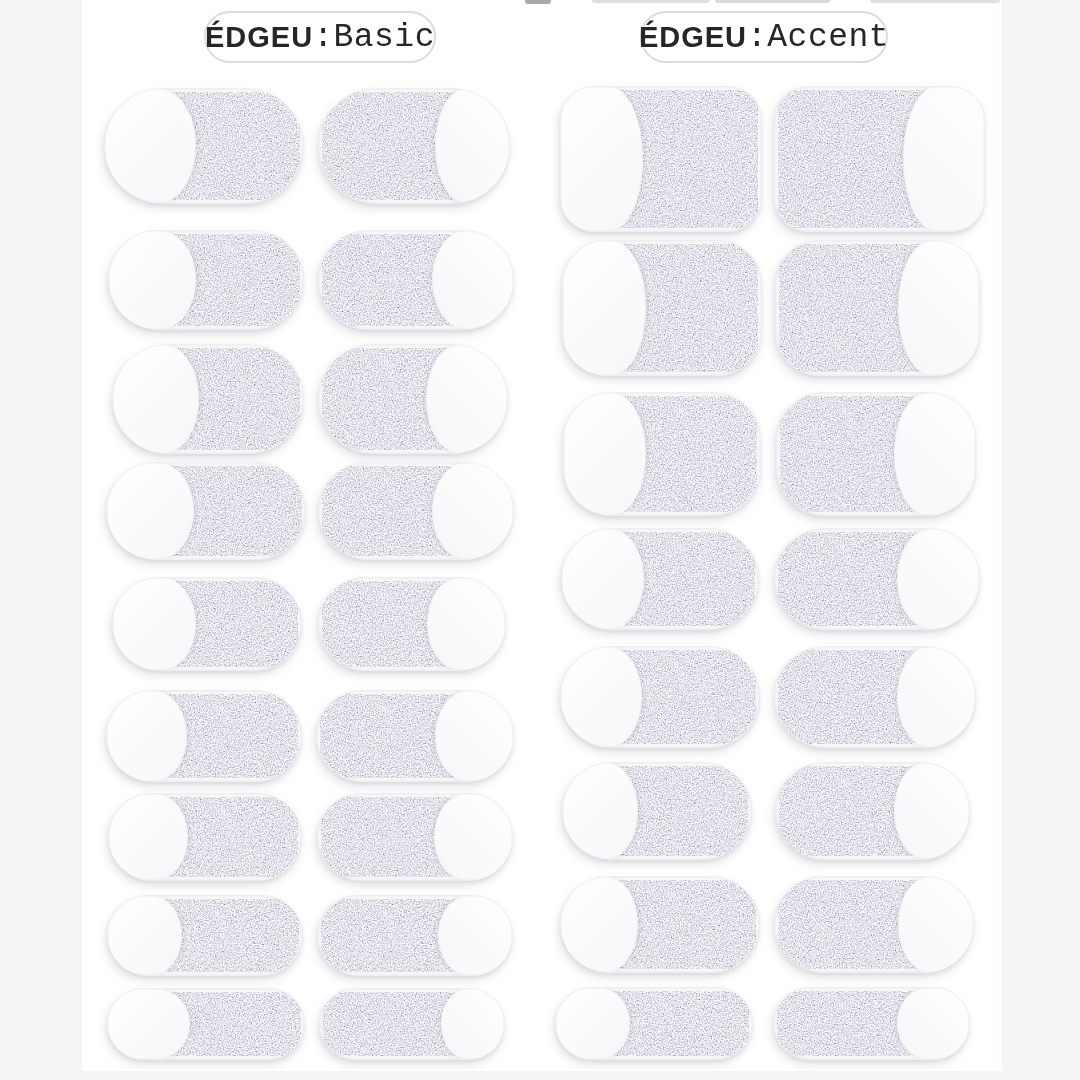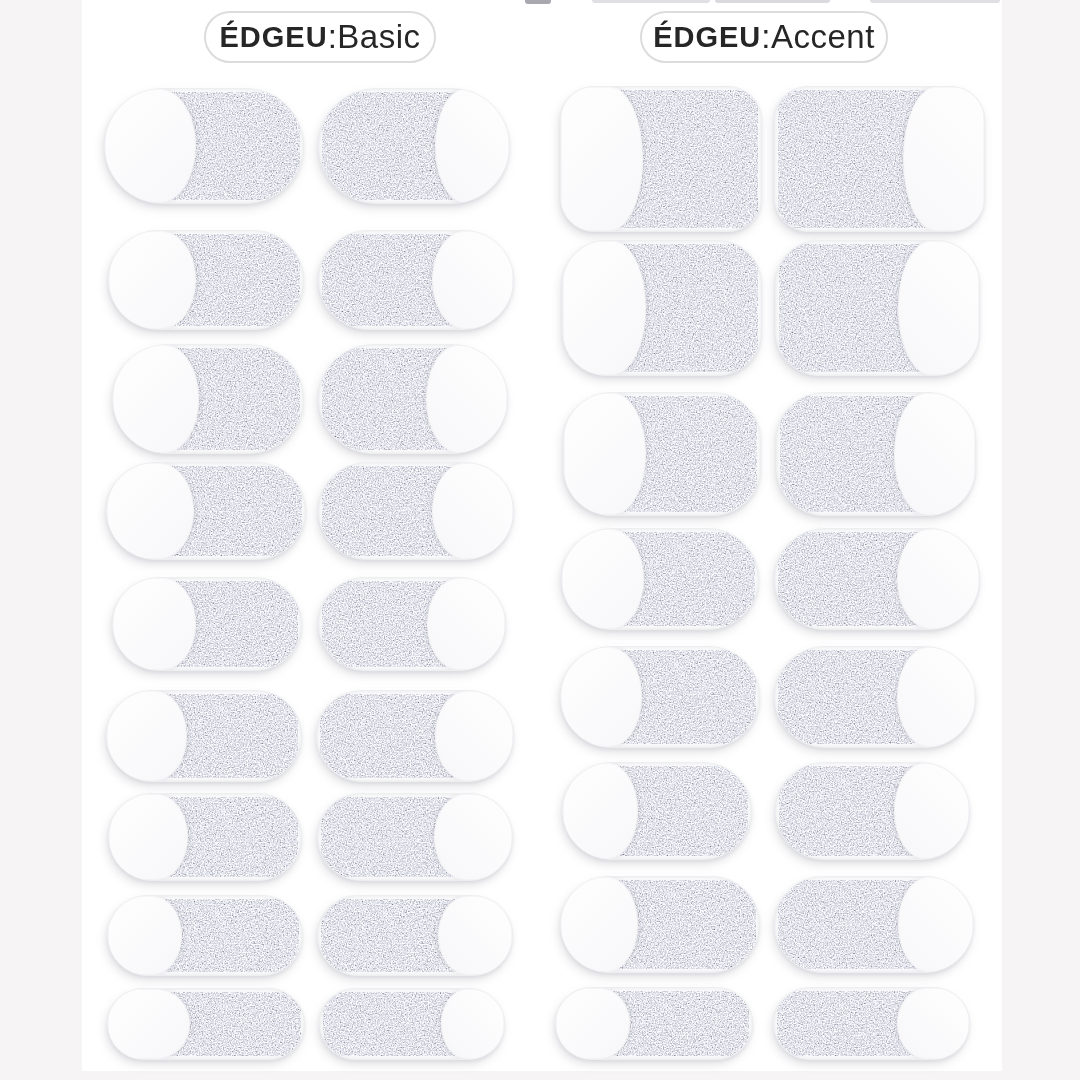--- a/index.html
+++ b/index.html
@@ -19,21 +19,21 @@
     display:flex;align-items:center;justify-content:center;box-sizing:border-box;
     z-index:5;
   }
   #pill-basic{left:204px;top:11px;width:232px;}
   #pill-accent{left:640px;top:11px;width:248px;}
   .brand{
     font-family:"Liberation Sans",sans-serif;font-weight:700;font-size:29px;
     letter-spacing:1px;color:var(--text,#262626);
   }
   .variant{
-    font-family:Liberation Sans, sans-serif;font-size:33px;
+    font-family:Liberation Mono, monospace;font-size:33px;
     color:var(--text,#262626);letter-spacing:0.5px;
   }
 
   .nail{
     position:absolute;background:var(--nail-white,#fcfcfd);overflow:hidden;
     border:1px solid #eceef0;box-sizing:border-box;
     box-shadow:-2px 5px 8px rgba(168,168,178,0.30), 0 2px 3px rgba(168,168,178,0.18),
                inset 0 0 5px rgba(184,184,192,0.30);
   }
   .glitter{position:absolute;top:3px;bottom:3px;z-index:1;}

